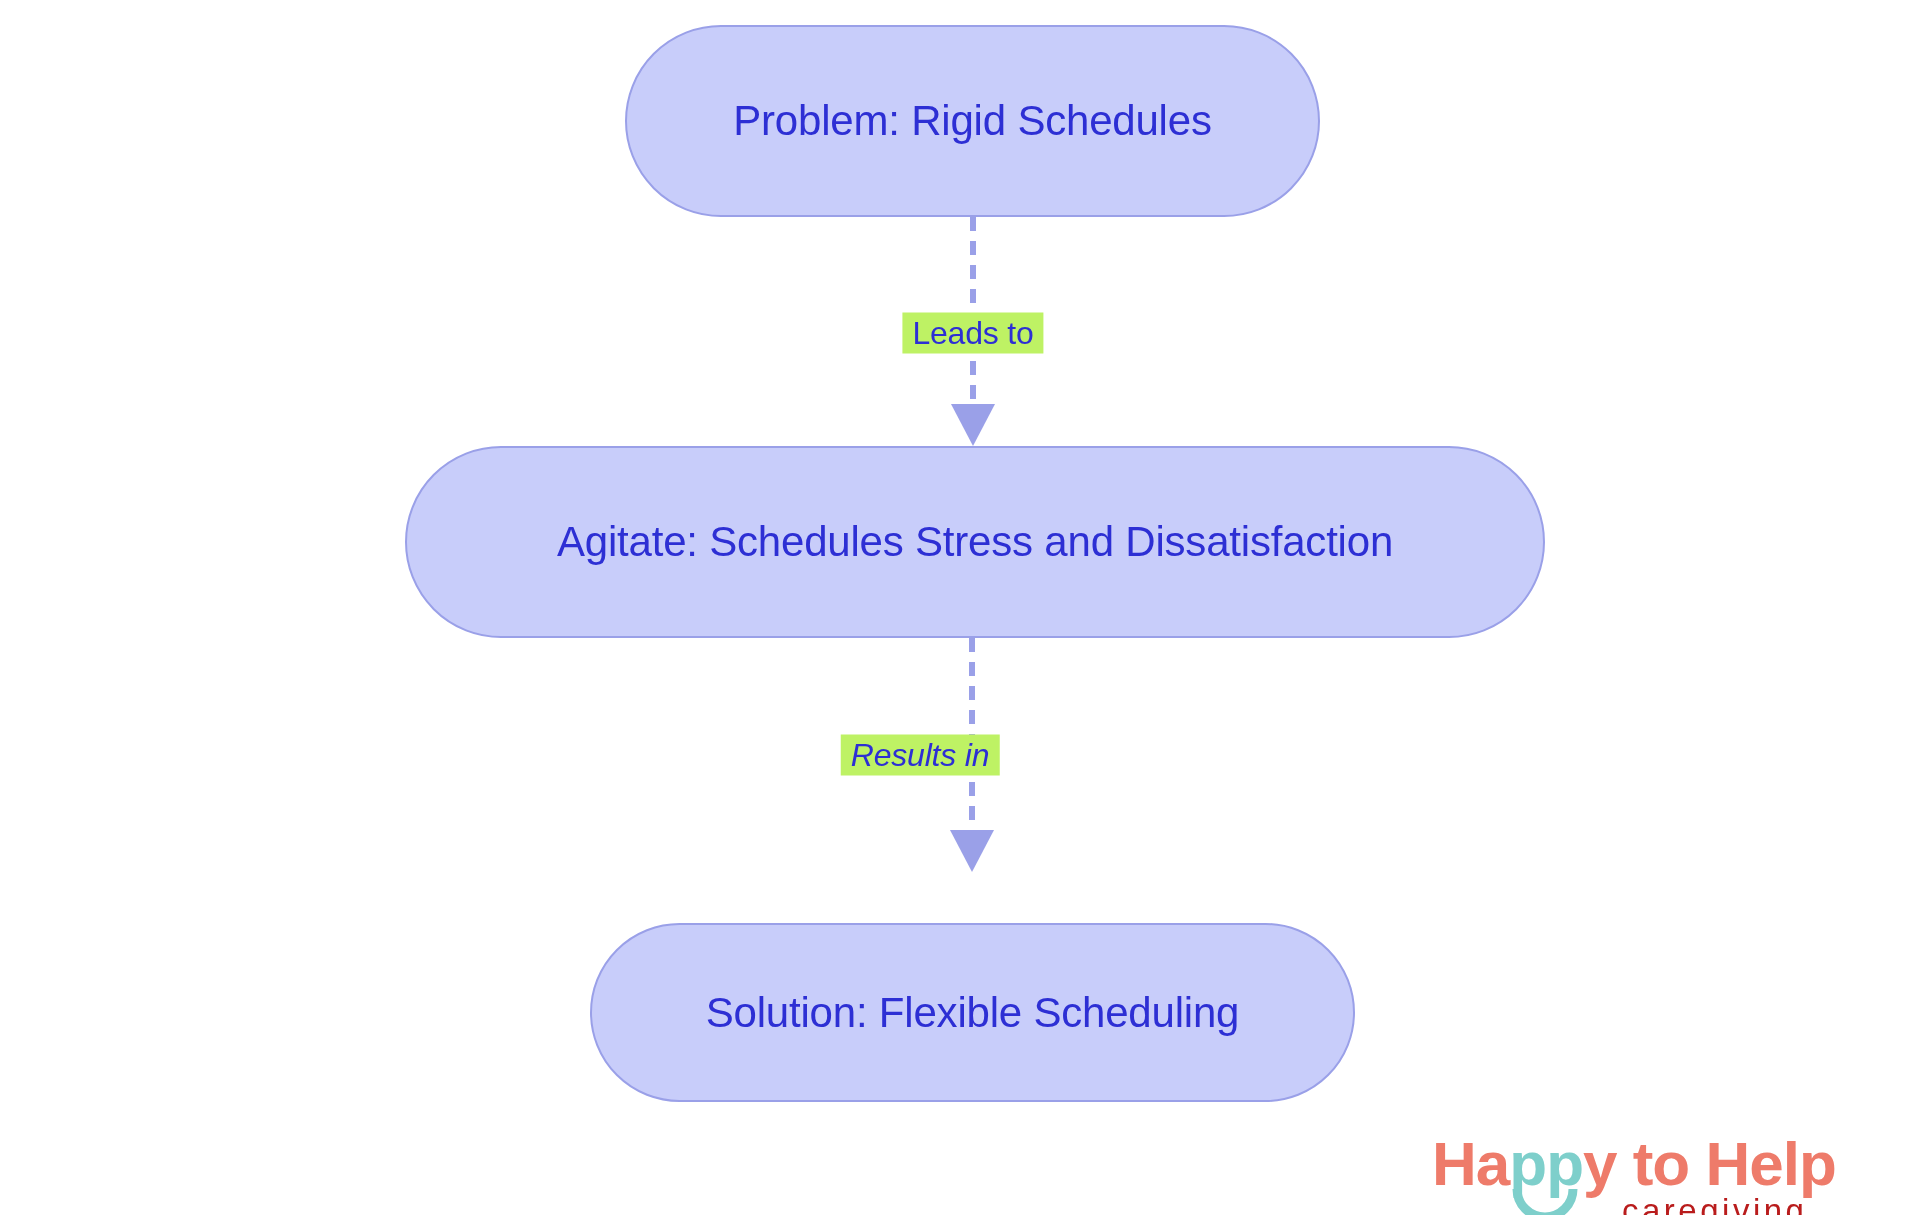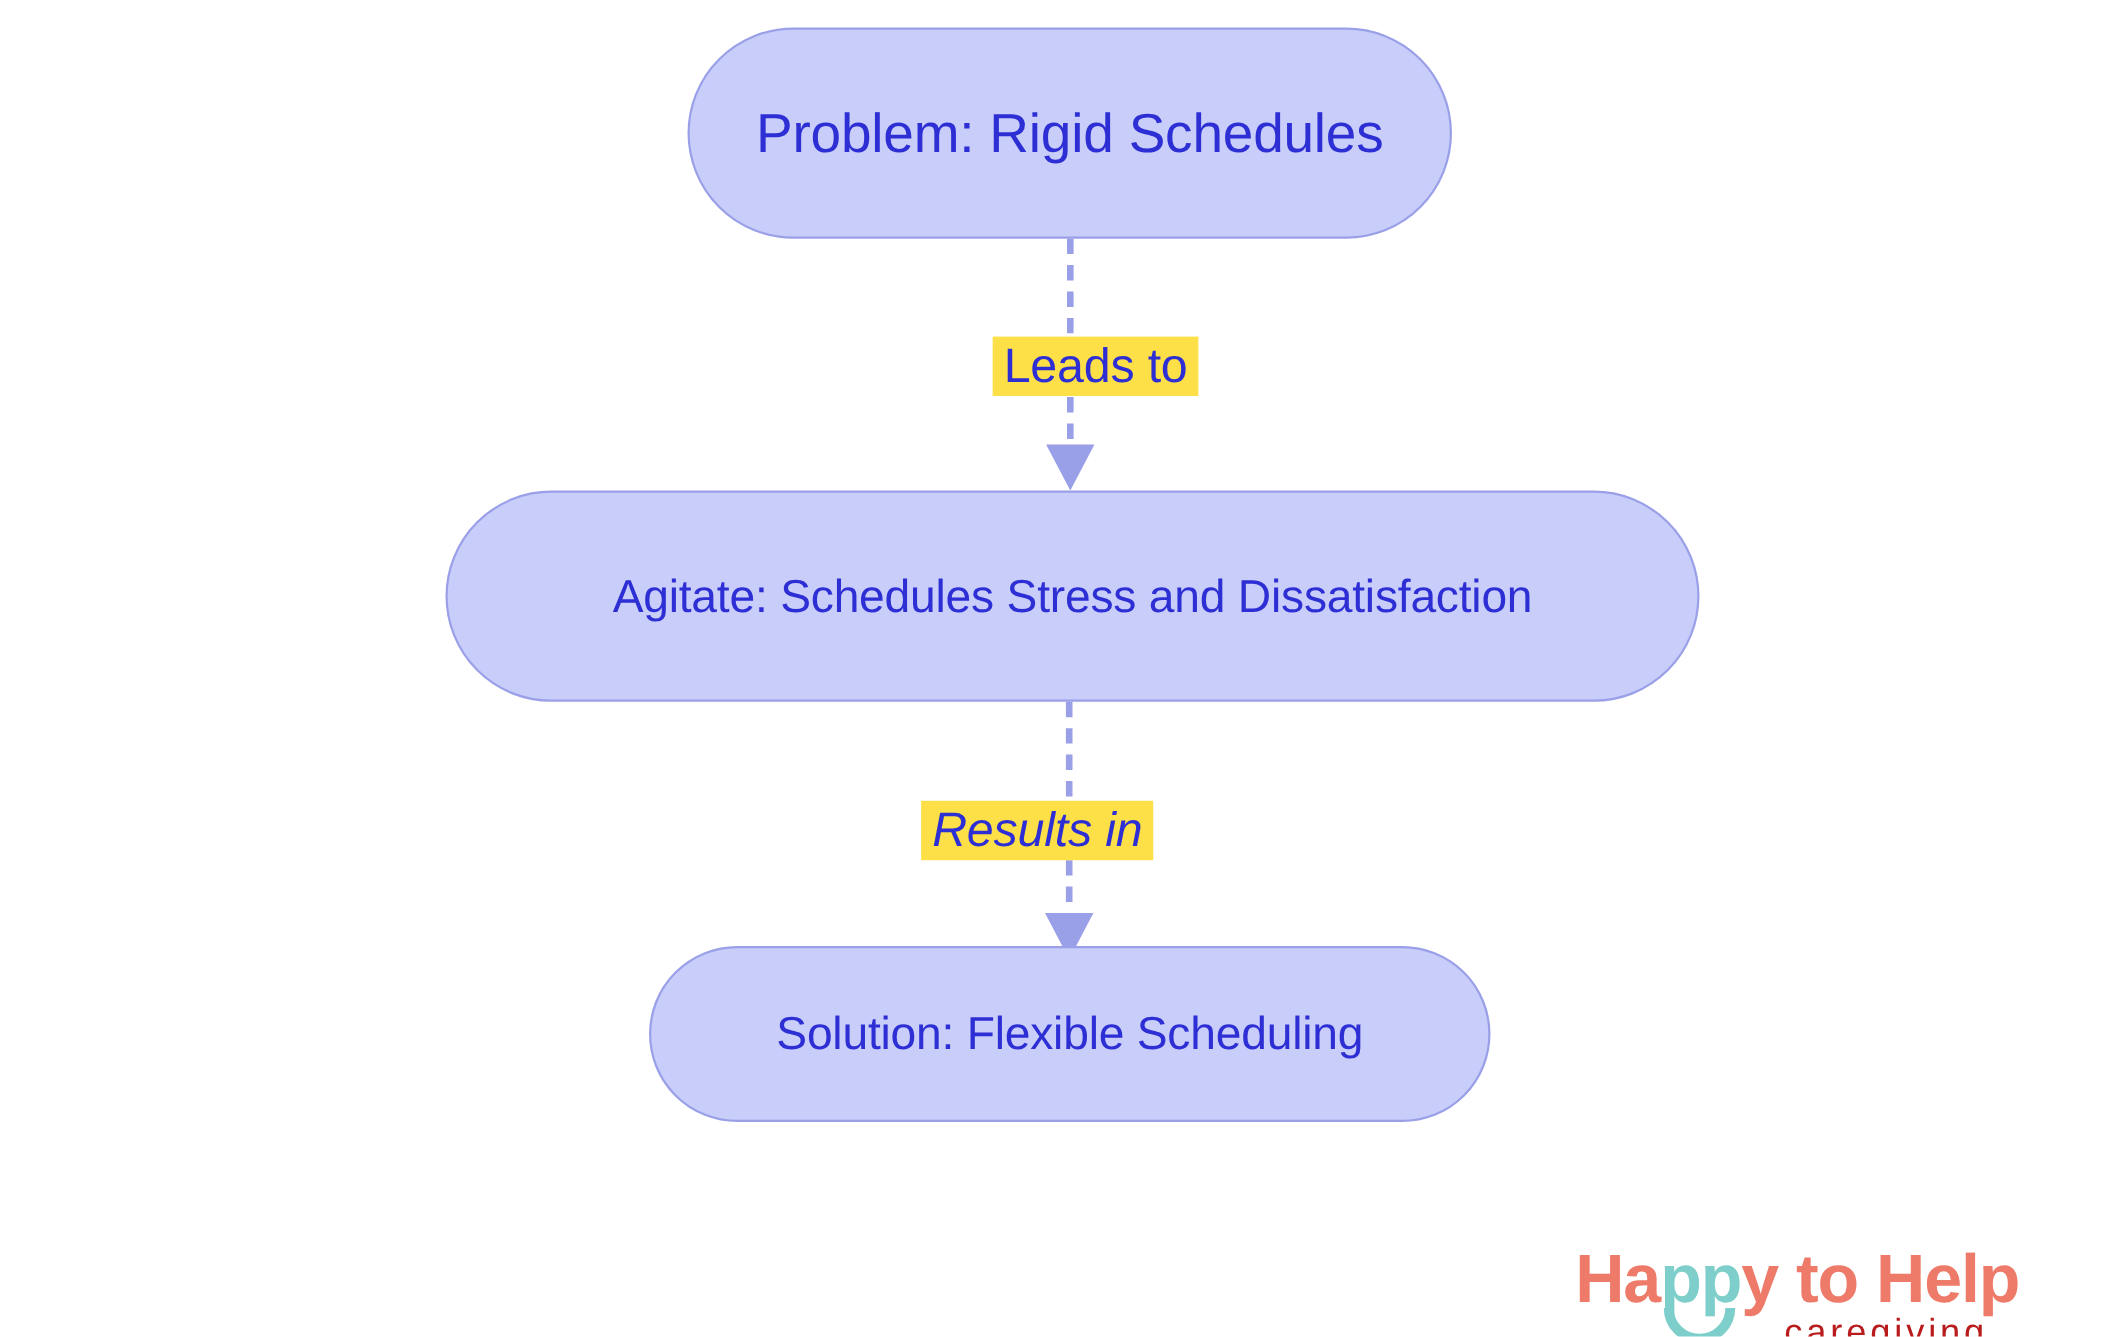--- a/index.html
+++ b/index.html
@@ -40,36 +40,36 @@
     letter-spacing: -0.2px;
   }
 
   #node-problem {
     left: 625px;
     top: 25px;
     width: 695px;
     height: 192px;
     border-radius: 96px;
   }
-  #node-problem .node-label { font-size: 50px; }
+  #node-problem .node-label { font-size: 42px; }
 
   #node-agitate {
     left: 405px;
     top: 446px;
     width: 1140px;
     height: 192px;
     border-radius: 96px;
   }
   #node-agitate .node-label { font-size: 42px; }
 
   #node-solution {
     left: 590px;
-    top: 860px;
+    top: 923px;
     width: 765px;
-    height: 160px;
+    height: 179px;
     border-radius: 96px;
   }
   #node-solution .node-label { font-size: 42px; }
 
   
   .edge-svg {
     position: absolute;
     left: 0;
     top: 0;
     width: 1920px;
@@ -82,28 +82,27 @@
     fill: none;
   }
   .edge-head {
     fill: #9aa0e8;
   }
 
   .edge-label {
     position: absolute;
     color: #2d2fd4;
     font-family: "Liberation Sans", sans-serif;
-    font-size: 44px;
+    font-size: 32px;
     font-weight: 400;
-    background: #fde047;
+    background: #bef264;
     padding: 2px 10px;
     white-space: nowrap;
     transform: translate(-50%, -50%);
     letter-spacing: -0.2px;
-    margin-left: 23px;
   }
   #edge-label-1 { left: 973px; top: 333px; }
   #edge-label-2 { left: 920px; top: 755px; font-style: italic; }
 
   
   #brand-logo {
     position: absolute;
     left: 1432px;
     top: 1132px;
     width: 470px;

